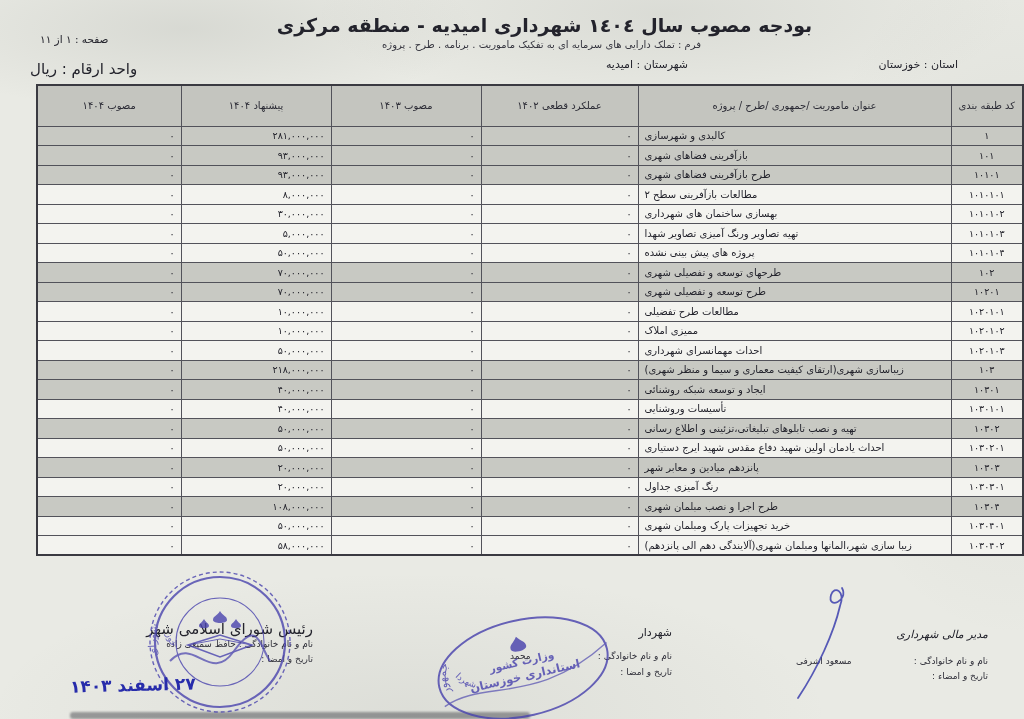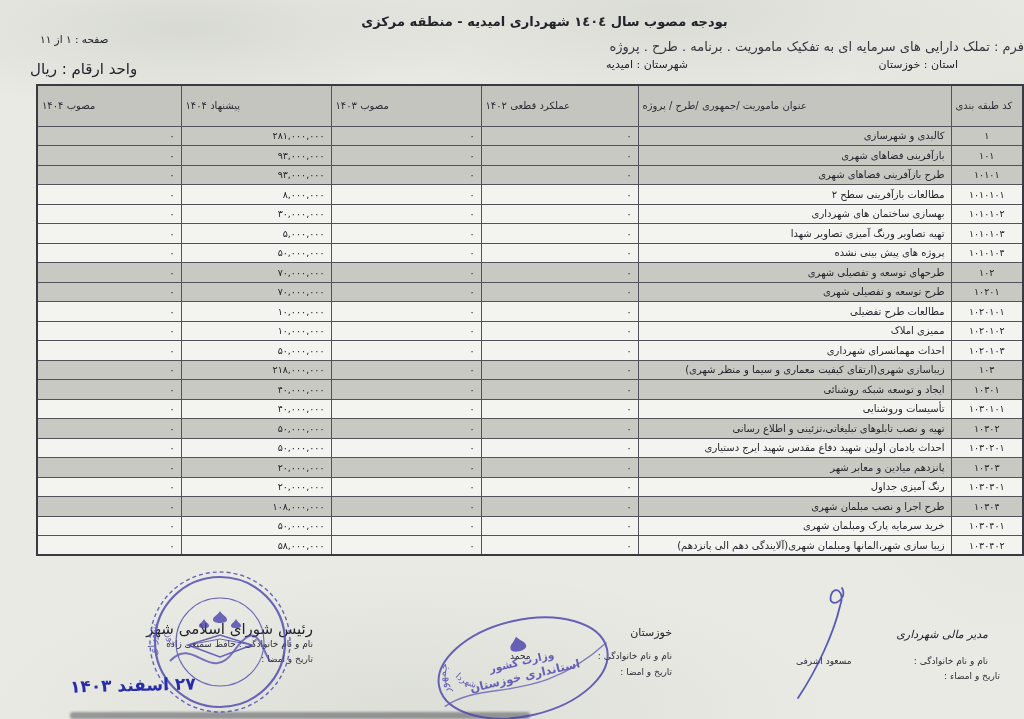--- a/index.html
+++ b/index.html
@@ -13,53 +13,53 @@
       radial-gradient(ellipse 420px 120px at 18% 4%, rgba(110,115,108,.14), rgba(0,0,0,0) 70%),
       radial-gradient(ellipse 500px 140px at 65% 2%, rgba(110,115,108,.12), rgba(0,0,0,0) 70%),
       radial-gradient(ellipse 300px 500px at 99% 40%, rgba(110,115,108,.10), rgba(0,0,0,0) 70%),
       radial-gradient(ellipse 600px 200px at 40% 99%, rgba(110,115,108,.10), rgba(0,0,0,0) 70%);
     overflow: hidden;
     direction: rtl;
   }
   .abs { position:absolute; }
 
   
-  .doc-title   { top:14px; left:65px; right:0; text-align:center; font-size:13px; font-weight:bold; letter-spacing:.2px; }
-  .doc-sub     { top:39px; left:59px; right:0; text-align:right; font-size:13px; color:#35353f; }
+  .doc-title   { top:14px; left:65px; right:0; text-align:center; font-size:19px; font-weight:bold; letter-spacing:.2px; }
+  .doc-sub     { top:39px; left:59px; right:0; text-align:center; font-size:10px; color:#35353f; }
   .province    { top:58px; right:66px;  font-size:11px; }
   .county      { top:58px; right:336px; font-size:11px; }
   .page-no     { top:33px; left:40px;  font-size:10.5px; }
   .unit        { top:60px; left:30px;  font-size:15px; }
 
   
   table.budget {
     position:absolute; top:84px; left:36px; width:986px;
     border-collapse:collapse; table-layout:fixed; direction:rtl;
     border:2px solid #3a3a41;
   }
   table.budget th, table.budget td { border:1px solid #52525a; overflow:hidden; }
   table.budget thead th {
     height:41px; background:#c4c5bf; font-weight:normal;
-    font-size:10px; color:#2b2b35; text-align:left; padding:0 4px;
+    font-size:10px; color:#2b2b35; text-align:center; padding:0 4px;
   }
   table.budget tbody td { height:19.5px; background:#f3f3ef; font-size:10px; padding:0 6px; }
   table.budget tbody tr.shaded td { background:#c8c9c3; }
   td.c-code  { text-align:center; padding:0 2px; }
-  td.c-title { text-align:right; }
+  td.c-title { text-align:left; }
   td.c-num   { text-align:right; padding-right:8px; }
   .num { direction:ltr; unicode-bidi:isolate; font-size:9.5px; letter-spacing:.3px; white-space:nowrap; }
   td.c-title span { white-space:nowrap; }
 
   
   .sig-label { font-size:9px; color:#2e2e38; }
   .role { font-size:11px; }
 
   .fin-role  { top:628px; right:36px;font-style:italic; }
   .fin-row   { top:656px; right:36px; width:192px; display:flex; justify-content:space-between; }
-  .fin-date  { top:671px; right:24px;text-align:right; }
+  .fin-date  { top:671px; right:36px;text-align:right; }
   .fin-sign  { top:580px; left:786px; z-index:5; }
 
   .mayor-role { top:626px; right:352px; }
   .mayor-row  { top:651px; right:352px; width:162px; display:flex; justify-content:space-between; }
   .mayor-date { top:667px; right:352px; }
   .mayor-stamp{ top:610px; left:428px; z-index:4; transform:rotate(-13deg); opacity:.82; }
 
   .council-block { top:622px; left:185px; width:128px; line-height:15px; white-space:nowrap; }
   .council-block .role { font-size:15px; }
   .council-stamp { top:565px; left:142px; z-index:4; opacity:.8; }
@@ -260,21 +260,21 @@
       <tr class="shaded">
         <td class="c-code"><span class="num">۱۰۳۰۴</span></td>
         <td class="c-title"><span>طرح اجرا و نصب مبلمان شهری</span></td>
         <td class="c-num"><span class="num">۰</span></td>
         <td class="c-num"><span class="num">۰</span></td>
         <td class="c-num"><span class="num">۱۰۸,۰۰۰,۰۰۰</span></td>
         <td class="c-num"><span class="num">۰</span></td>
       </tr>
       <tr>
         <td class="c-code"><span class="num">۱۰۳۰۴۰۱</span></td>
-        <td class="c-title"><span>خرید سرمایه پارک ومبلمان شهری</span></td>
+        <td class="c-title"><span>خرید تجهیزات پارک ومبلمان شهری</span></td>
         <td class="c-num"><span class="num">۰</span></td>
         <td class="c-num"><span class="num">۰</span></td>
         <td class="c-num"><span class="num">۵۰,۰۰۰,۰۰۰</span></td>
         <td class="c-num"><span class="num">۰</span></td>
       </tr>
       <tr>
         <td class="c-code"><span class="num">۱۰۳۰۴۰۲</span></td>
         <td class="c-title"><span>زیبا سازی شهر،المانها ومبلمان شهری(آلایندگی دهم الی پانزدهم)</span></td>
         <td class="c-num"><span class="num">۰</span></td>
         <td class="c-num"><span class="num">۰</span></td>
@@ -287,21 +287,21 @@
 <div class="abs role fin-role">مدیر مالی شهرداری</div>
 <div class="abs sig-label fin-row">
   <span>نام و نام خانوادگی :</span>
   <span>مسعود اشرفی</span>
 </div>
 <div class="abs sig-label fin-date">تاریخ و امضاء :</div>
 <svg class="abs fin-sign" width="70" height="125" viewBox="0 0 70 125">
   <path d="M 56,8 c 7,13 -15,22 -11,7 c 3,-10 15,-4 9,11 C 48,52 32,88 12,118" fill="none" stroke="#3c3fae" stroke-width="1.8" stroke-linecap="round" opacity=".85"></path>
 </svg>
 
-<div class="abs role mayor-role">خوزستان</div>
+<div class="abs role mayor-role">شهردار</div>
 <div class="abs sig-label mayor-row">
   <span>نام و نام خانوادگی :</span>
   <span>محمد</span>
 </div>
 <div class="abs sig-label mayor-date">تاریخ و امضا :</div>
 <svg class="abs mayor-stamp" width="190" height="115" viewBox="0 0 190 115">
   <g stroke="#4a44ae" fill="#4a44ae">
     <ellipse cx="95" cy="58" rx="86" ry="48" fill="none" stroke-width="2"></ellipse>
     <path id="mArcTop" d="M 20,66 A 78,42 0 1 1 170,66" fill="none" stroke="none"></path>
     <path id="mArcBot" d="M 26,50 A 72,40 0 0 0 164,50" fill="none" stroke="none"></path>

